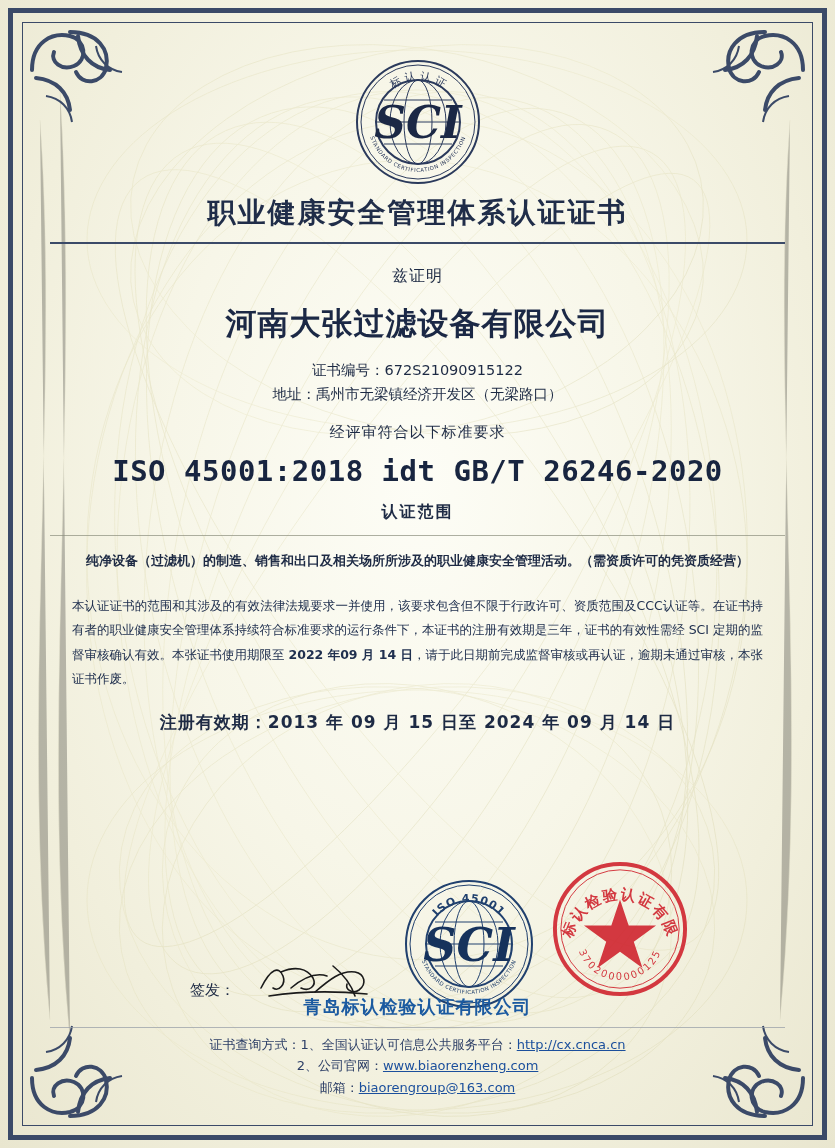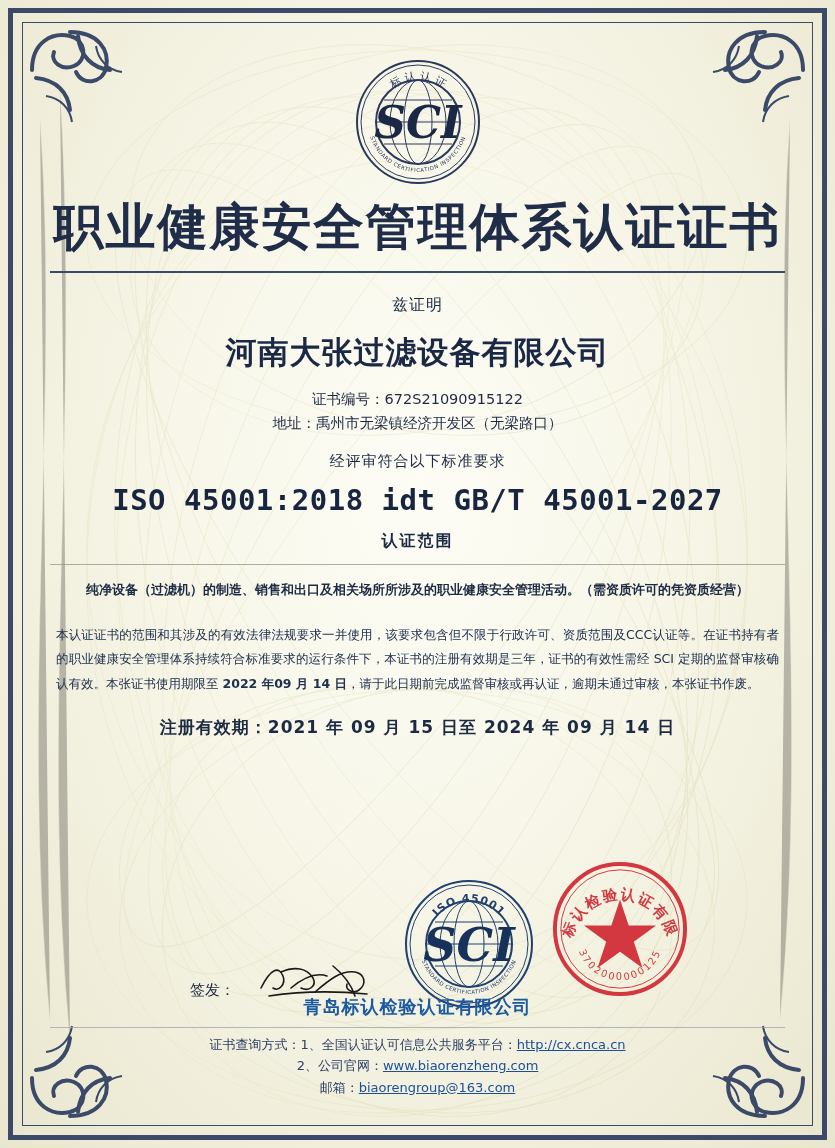--- a/index.html
+++ b/index.html
@@ -71,21 +71,21 @@
     margin-top: 18px;
     height: 128px;
     display: flex;
     align-items: center;
     justify-content: center;
   }
 
   .title {
     margin-top: 8px;
     font-family: "DejaVu Sans", sans-serif;
-    font-size: 50px;
+    font-size: 28px;
     font-weight: bold;
     letter-spacing: 2px;
     color: #202d49;
     white-space: nowrap;
   }
   .title-rule {
     width: 100%;
     height: 2px;
     background: #3b4a68;
     margin: 10px auto 0;
@@ -147,21 +147,21 @@
 
   .scope-text {
     margin: 14px 14px 0;
     font-size: 13px;
     line-height: 1.7;
     font-weight: 600;
     color: #1d2a44;
   }
 
   .disclaimer {
-    margin: 22px 6px 0;
+    margin: 22px 22px 0;
     font-size: 12.5px;
     line-height: 1.95;
     text-align: justify;
     color: #20304f;
   }
   .disclaimer .hl { font-weight: bold; }
 
   .valid {
     margin-top: 20px;
     font-size: 17px;
@@ -388,30 +388,30 @@
       <div class="row">
         <span>证书编号：</span><span>672S21090915122</span>
       </div>
       <div class="row">
         <span>地址：</span><span>禹州市无梁镇经济开发区（无梁路口）</span>
       </div>
     </div>
 
     <div class="conform">经评审符合以下标准要求</div>
 
-    <div class="standard">ISO 45001:2018 idt GB/T 45001-2027</div>
+    <div class="standard">ISO 45001:2018 idt GB/T 26246-2020</div>
 
     <div class="scope-label">认证范围</div>
     <div class="scope-rule"></div>
 
     <div class="scope-text">纯净设备（过滤机）的制造、销售和出口及相关场所所涉及的职业健康安全管理活动。（需资质许可的凭资质经营）</div>
 
     <div class="disclaimer">本认证证书的范围和其涉及的有效法律法规要求一并使用，该要求包含但不限于行政许可、资质范围及CCC认证等。在证书持有者的职业健康安全管理体系持续符合标准要求的运行条件下，本证书的注册有效期是三年，证书的有效性需经 SCI 定期的监督审核确认有效。本张证书使用期限至 <span class="hl">2022 年09 月 14 日</span>，请于此日期前完成监督审核或再认证，逾期未通过审核，本张证书作废。</div>
 
-    <div class="valid">注册有效期：2021 年 09 月 15 日至 2024 年 09 月 14 日</div>
+    <div class="valid">注册有效期：2013 年 09 月 15 日至 2024 年 09 月 14 日</div>
 
     <div class="lower">
 
       <div class="sign-row">
         <div class="sign-label">签发：</div>
         <svg class="sign-mark" viewBox="0 0 120 44">
           <g fill="none" stroke="#1a1a1a" stroke-width="1.6" stroke-linecap="round">
             <path d="M6 30 C 16 10, 24 8, 28 18 C 31 26, 24 34, 18 30"></path>
             <path d="M26 14 C 40 8, 52 10, 58 20 C 62 28, 54 34, 46 30"></path>
             <path d="M36 30 C 48 20, 60 14, 72 18"></path>

